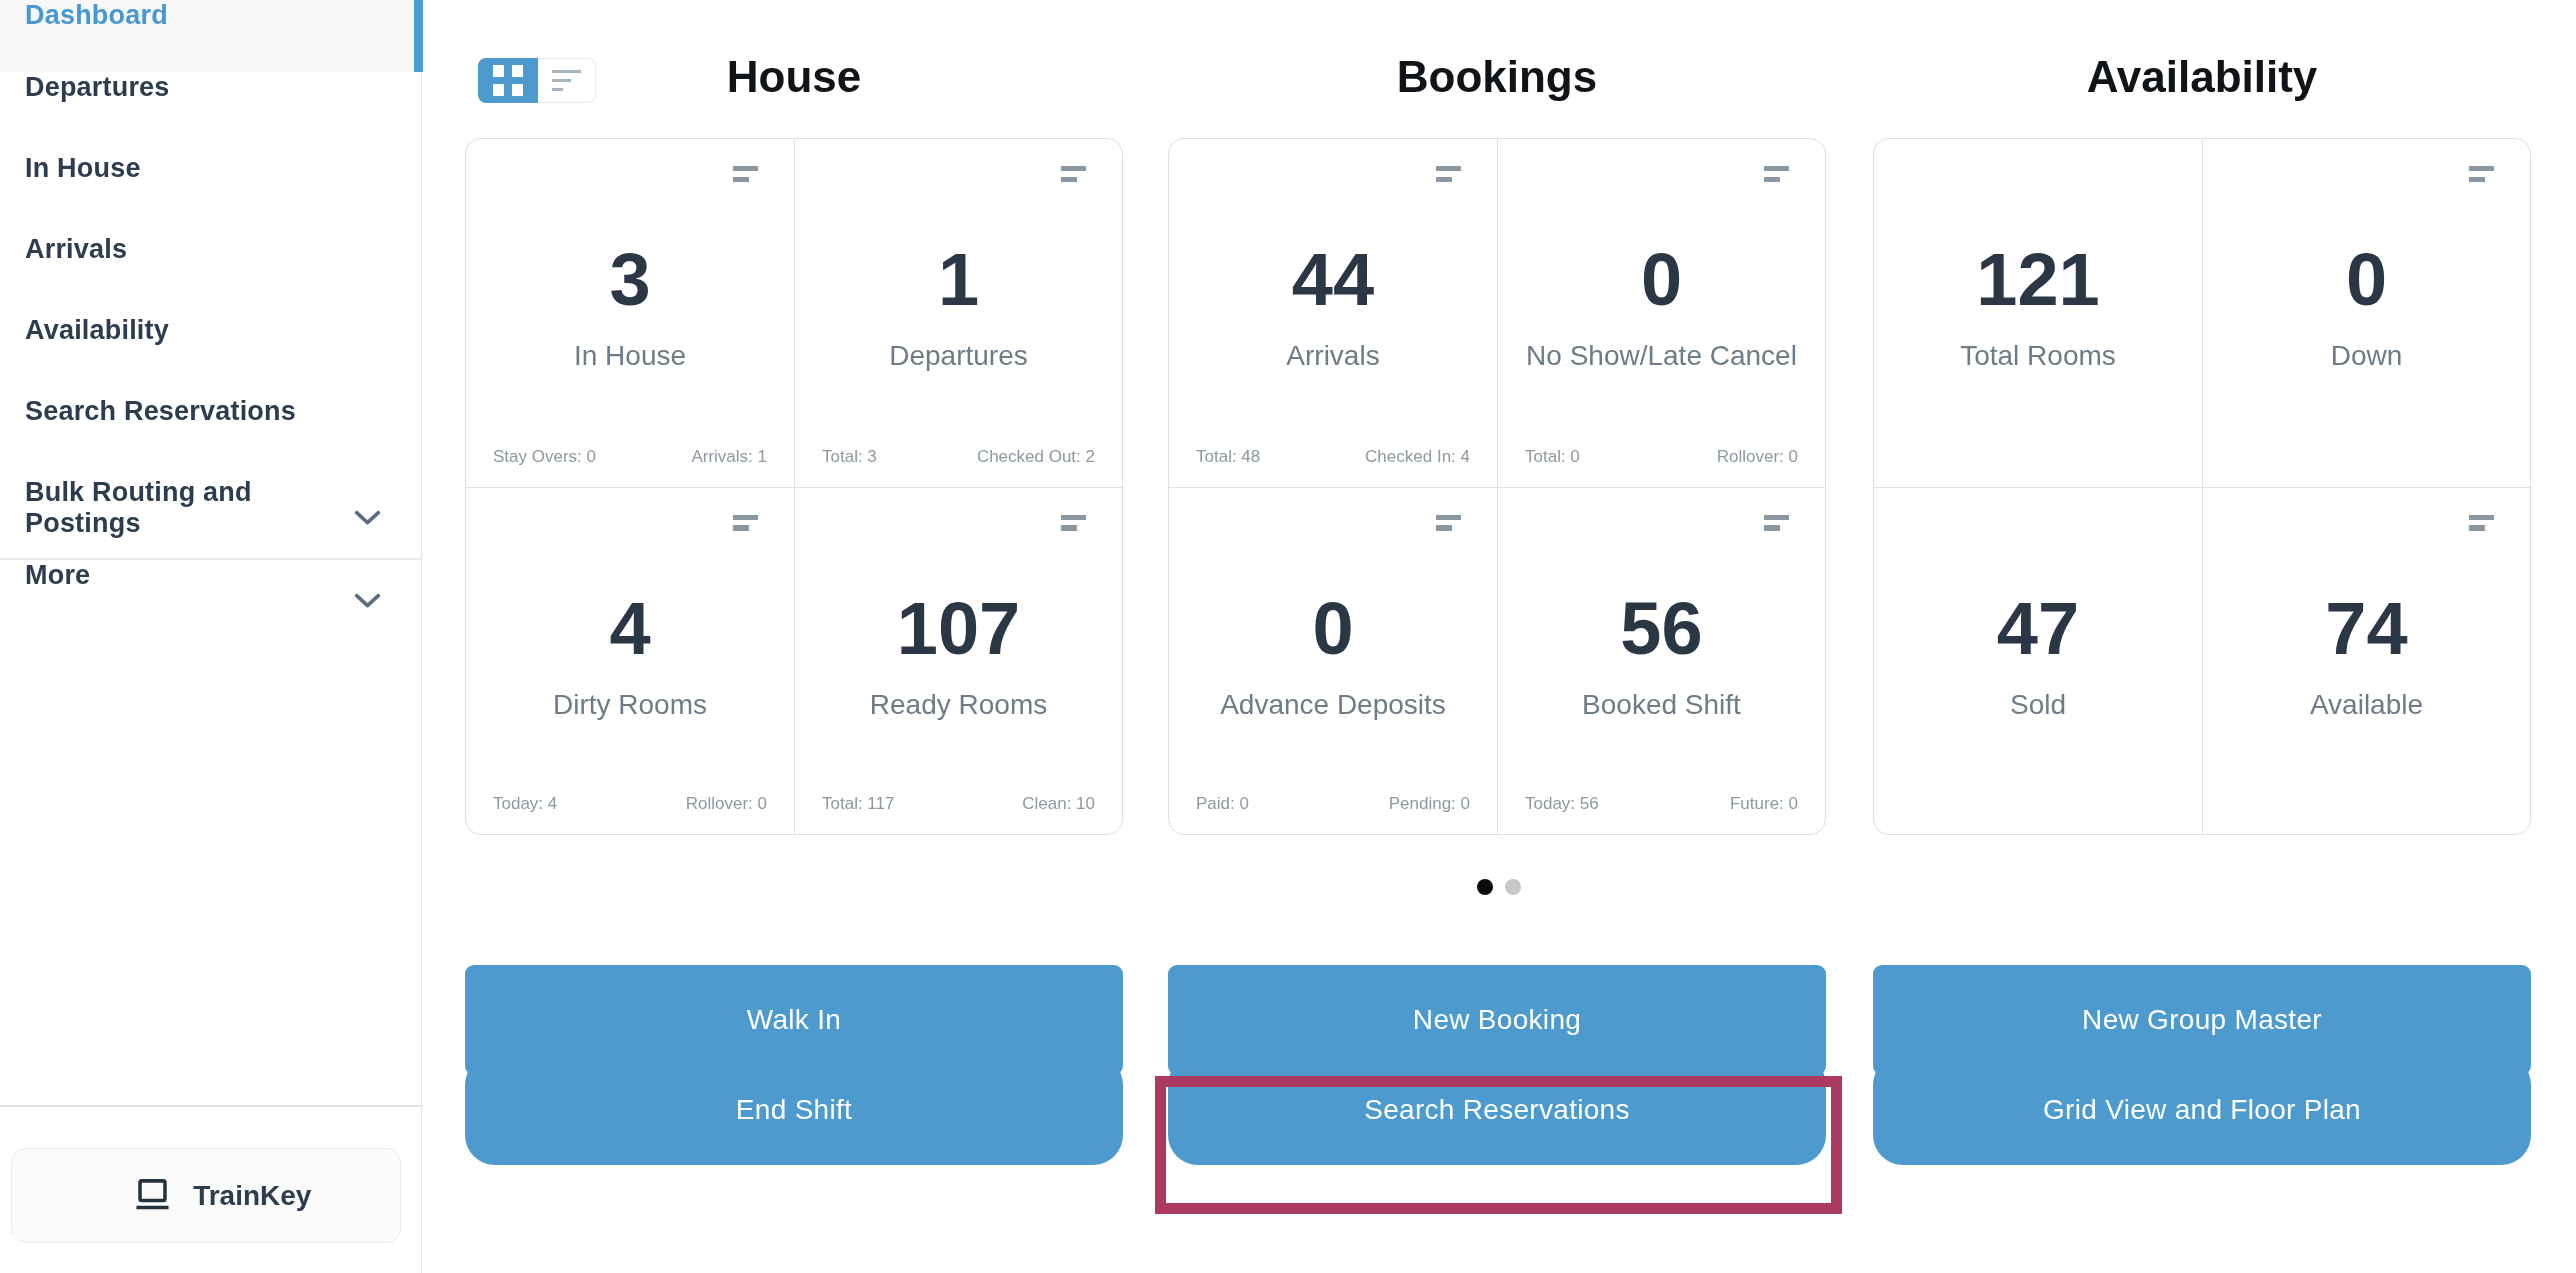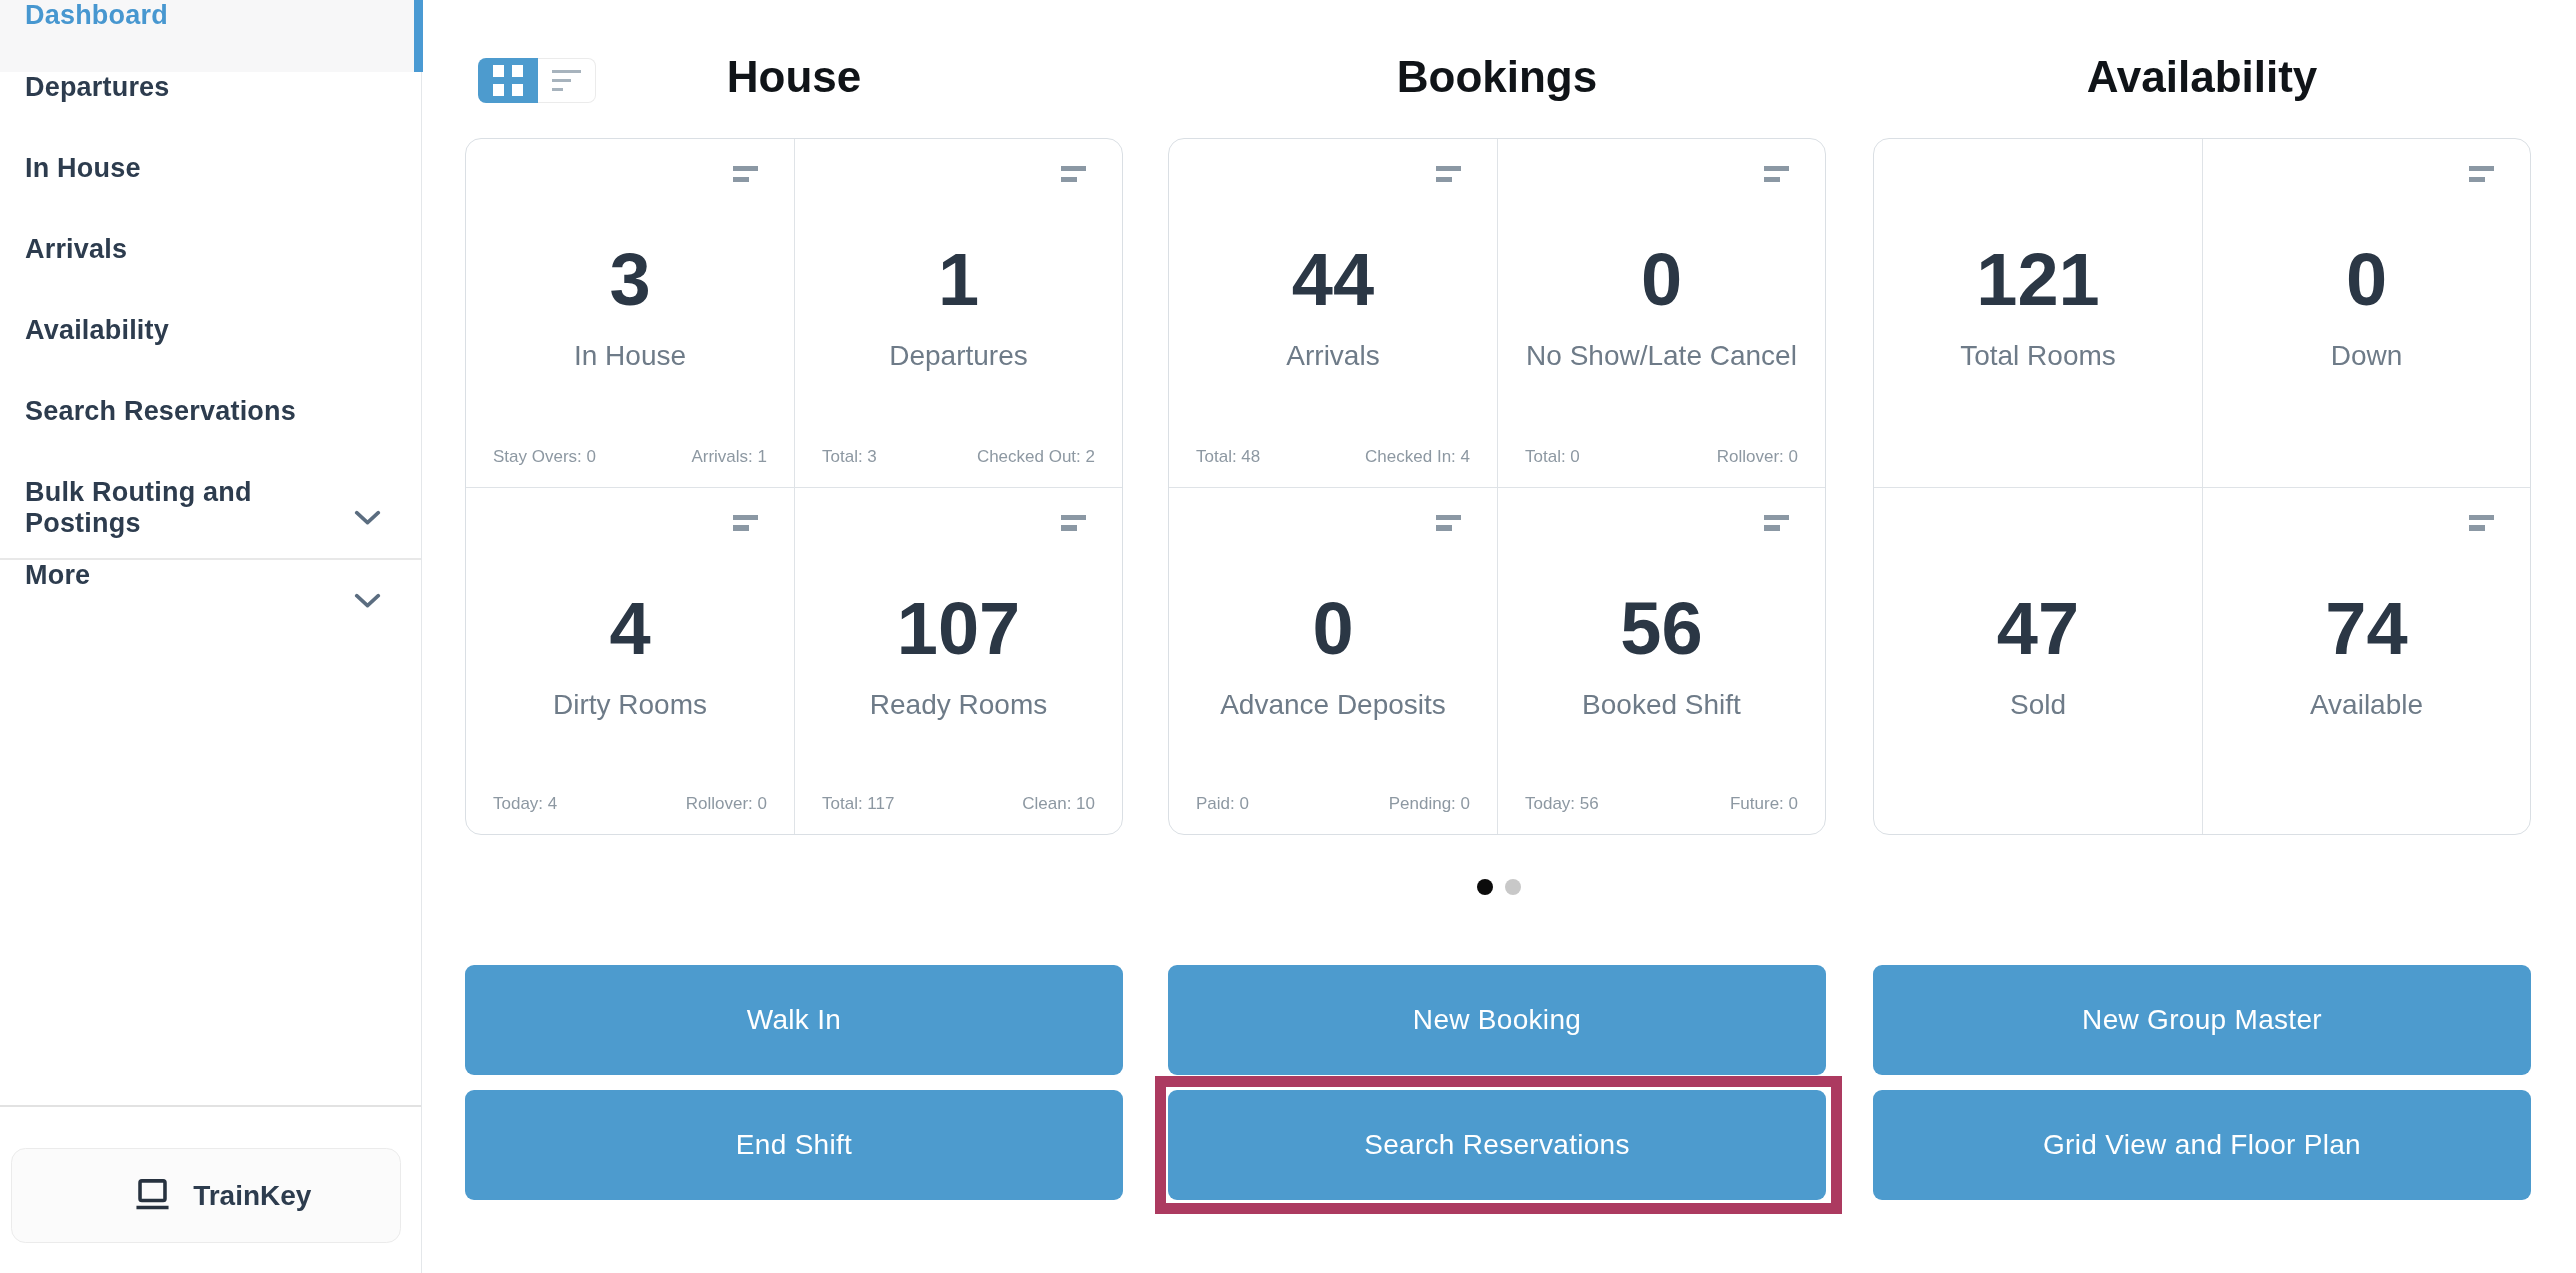--- a/index.html
+++ b/index.html
@@ -66,21 +66,21 @@
 
   .dots{position:absolute;left:0;right:0;top:879px;display:flex;justify-content:center;gap:12.6px;}
   .dot{width:16px;height:16px;border-radius:50%;cursor:pointer;}
   .dot.on{background:#0c0c0c;}
   .dot.off{background:#c8c8c8;}
 
   .btn{position:absolute;left:0;width:658px;height:110px;border:none;border-radius:9px;
     background:#4d9bce;color:#ffffff;font-size:28px;font-family:inherit;cursor:pointer;
     display:flex;align-items:center;justify-content:center;letter-spacing:0.3px;}
   .btn.r1{top:945px;margin-top:20px;}
-  .btn.r2{top:1090px;}
+  .btn.r2{top:1055px;border-radius:30px;}
 
   .annotation{position:absolute;left:1155px;top:1076px;width:687px;height:138px;box-sizing:border-box;
     border:11.7px solid #ac3a60;pointer-events:none;z-index:5;}
 </style>
 </head>
 <body>
 
 <div class="sidebar">
   <div class="nav">
     <div class="nav-item active">

